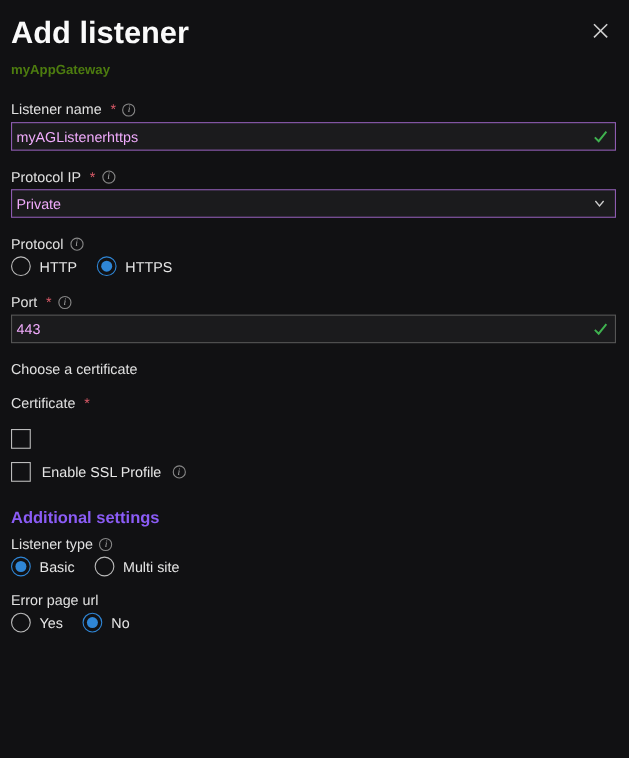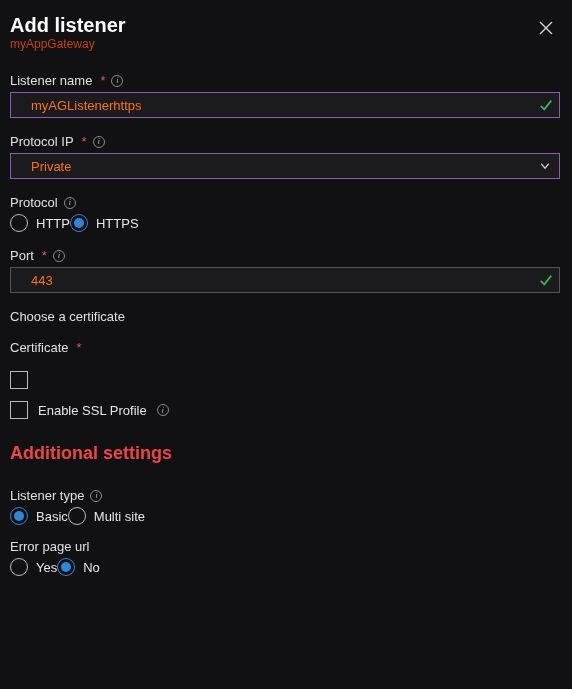--- a/index.html
+++ b/index.html
@@ -6,61 +6,61 @@
   html, body {
     width: 572px; height: 689px;
     background: #111113;
     color: #e8e8e8;
     font-family: "Segoe UI", Arial, sans-serif;
     font-size: 13px;
     overflow: hidden;
   }
   .panel { padding: 10px 12px 0 10px; }
   .header { display: flex; align-items: flex-start; justify-content: space-between; margin-top: 4px; }
-  .title { font-size: 20px; font-weight: 600; color: #fafafa; }
-  .subtitle { color: #c2410c; font-size: 12px; margin-top: 0; margin-bottom: 22px; }
+  .title { font-size: 28px; font-weight: 600; color: #fafafa; }
+  .subtitle { color: #4d7c0f; font-size: 12px; margin-top: 10px; margin-bottom: 22px; font-weight: bold; }
   .close-btn { width: 28px; height: 28px; display:flex; align-items:center; justify-content:center; color:#d0d0d0; cursor:pointer; }
   .close-btn svg { width: 14px; height: 14px; stroke: currentColor; }
   .field { margin-bottom: 16px; }
   .label-row { display:flex; align-items:center; gap:6px; margin-bottom: 4px; color:#e0e0e0; font-size:13px; }
   .req { color: #d65967; margin-left: 2px; }
   .info-icon { width:12px; height:12px; border:1px solid #888; border-radius:50%; display:inline-flex; align-items:center; justify-content:center; font-size:9px; color:#aaa; font-style: italic; font-family: Georgia, serif; line-height:1; }
   .input, .select {
     width: 100%;
     height: 26px;
     background: #1b1b1d;
     border: 1px solid #8d5bb0;
-    color: #f97316;
-    padding: 0 28px 0 20px;
+    color: #f0abfc;
+    padding: 0 28px 0 4px;
     font-size: 13px;
     position: relative;
     display:flex; align-items:center;
   }
   .input-plain { border-color: #555; }
   .input-blue { border: 1px solid #2f86d6; }
   .select { cursor:pointer; }
   .check-right, .chev-right {
     position:absolute; right:6px; top:50%; transform:translateY(-50%);
     width:16px; height:16px; display:flex; align-items:center; justify-content:center;
   }
-  .radio-row { display:flex; align-items:center; }
+  .radio-row { display:flex; align-items:center; gap:18px; }
   .radio { display:flex; align-items:center; gap:8px; cursor:pointer; }
   .radio .circle {
     width:18px; height:18px; border:1px solid #bbb; border-radius:50%;
     display:flex; align-items:center; justify-content:center; flex:0 0 auto;
   }
   .radio.selected .circle { border-color:#2f86d6; }
   .radio.selected .circle::after {
     content:""; width:10px; height:10px; background:#2f86d6; border-radius:50%;
   }
   .radio .rlabel { color:#e6e6e6; font-size:13px; }
   .checkbox-row { display:flex; align-items:center; gap:10px; margin-top:4px; margin-bottom:12px; cursor:pointer; }
   .checkbox-row .box { width:18px; height:18px; border:1px solid #bbb; flex:0 0 auto; }
   .checkbox-row .clabel { color:#e6e6e6; font-size:13px; }
-  .section-heading { font-weight:600; color:#ef4444; margin-top: 24px; margin-bottom: 24px; font-size: 18px; }
+  .section-heading { font-weight:600; color:#8b5cf6; margin-top: 24px; margin-bottom: 8px; font-size: 15px; }
   .rel { position: relative; }
   .pad-top-sm { }
 </style>
 </head>
 <body>
 
 <div class="panel">
 
   <div class="header">
     <div>

